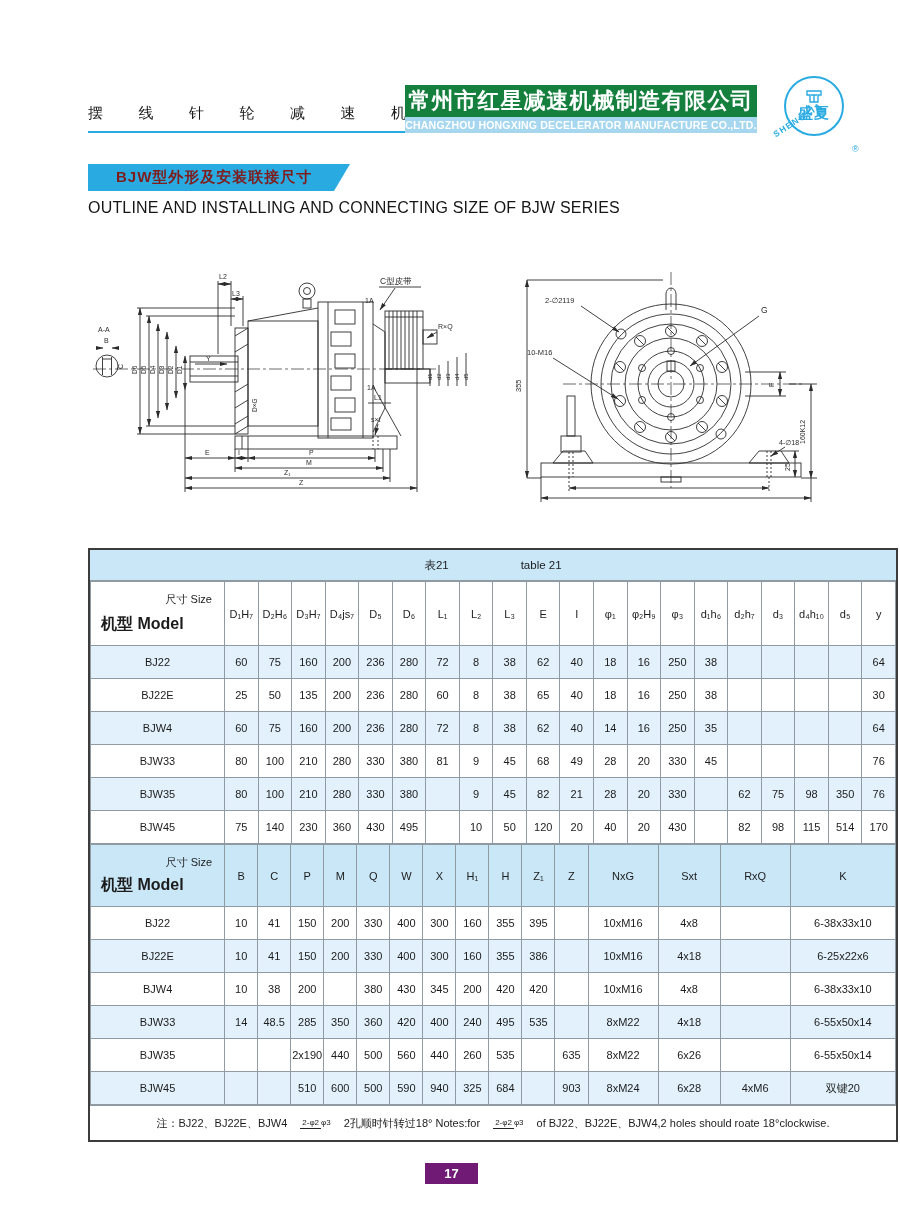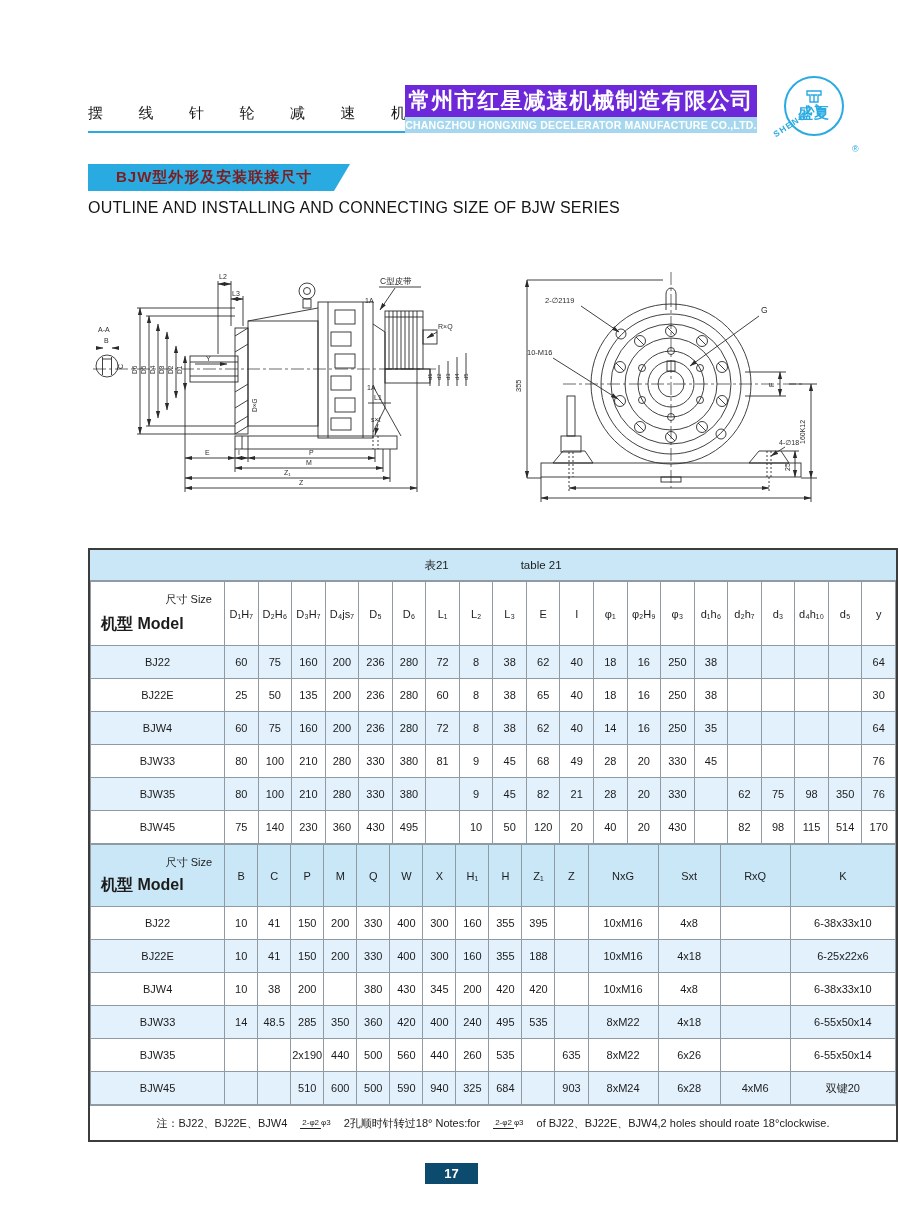--- a/index.html
+++ b/index.html
@@ -3,21 +3,21 @@
 <meta charset="utf-8">
 <style>
   html,body{margin:0;padding:0;background:#e8e8e8;}
   .page{position:relative;width:900px;height:1222px;background:#ffffff;margin:0 auto;
         font-family:"Liberation Sans",sans-serif;overflow:hidden;}
 
   
   .side-title{position:absolute;left:88px;top:104px;width:318px;display:flex;
               justify-content:space-between;font-size:15px;color:#1a1a1a;}
   .side-rule{position:absolute;left:88px;top:131px;width:320px;height:2px;background:#29ABE2;}
-  .co-band-cn{position:absolute;left:405px;top:85px;width:352px;height:32px;background:#6d28d9;
+  .co-band-cn{position:absolute;left:405px;top:85px;width:352px;height:32px;background:#15803d;
               color:#fff;font-weight:bold;font-size:22px;display:flex;align-items:center;
               justify-content:center;letter-spacing:1px;}
   .co-band-en{position:absolute;left:405px;top:117px;width:352px;height:16px;background:#a6d7ef;
               color:#fff;font-weight:bold;font-size:10.5px;display:flex;align-items:center;
               justify-content:center;letter-spacing:.2px;white-space:nowrap;}
   .logo{position:absolute;left:760px;top:74px;width:120px;height:88px;color:#29ABE2;}
   .logo .ring{position:absolute;left:24px;top:2px;width:56px;height:56px;border:2.5px solid #29ABE2;
               border-radius:50%;display:flex;flex-direction:column;align-items:center;justify-content:center;}
   .logo .cn{font-size:15px;font-weight:bold;letter-spacing:1px;margin-top:1px;}
   .logo .en{position:absolute;left:14px;top:56px;font-size:8.5px;font-weight:bold;letter-spacing:1.5px;
@@ -54,21 +54,21 @@
         background-image:linear-gradient(to bottom right,transparent 49.7%,#8f9aa3 49.7%,#8f9aa3 50.3%,transparent 50.3%);}
   tr.hrow2 .diag{background-color:#c9e7f7;}
   .diag .sz{position:absolute;top:10px;right:12px;font-size:11px;}
   .diag .md{position:absolute;bottom:10px;left:10px;font-size:16px;font-weight:bold;}
   .note{min-height:30px;display:flex;align-items:center;justify-content:center;
         font-size:11px;color:#1c1c1c;gap:13px;border-top:1px solid #8f9aa3;padding:2px 0;}
   .frac{display:inline-flex;align-items:center;font-size:8px;line-height:1.25;}
   .frac .ft{border-bottom:1px solid #222;padding:0 2px;}
 
   
-  .pageno{position:absolute;left:425px;top:1163px;width:53px;height:21px;background:#0c4a6e;
+  .pageno{position:absolute;left:425px;top:1163px;width:53px;height:21px;background:#701a75;
           color:#fff;font-weight:bold;font-size:13px;display:flex;align-items:center;justify-content:center;}
 </style>
 </head>
 <body>
 
 <div class="page">
 
   <div class="side-title">
     <span>摆</span>
     <span>线</span>
@@ -586,21 +586,21 @@
             <td>BJ22E</td>
             <td>10</td>
             <td>41</td>
             <td>150</td>
             <td>200</td>
             <td>330</td>
             <td>400</td>
             <td>300</td>
             <td>160</td>
             <td>355</td>
-            <td>188</td>
+            <td>386</td>
             <td></td>
             <td>10xM16</td>
             <td>4x18</td>
             <td></td>
             <td>6-25x22x6</td>
           </tr>
           <tr>
             <td>BJW4</td>
             <td>10</td>
             <td>38</td>

